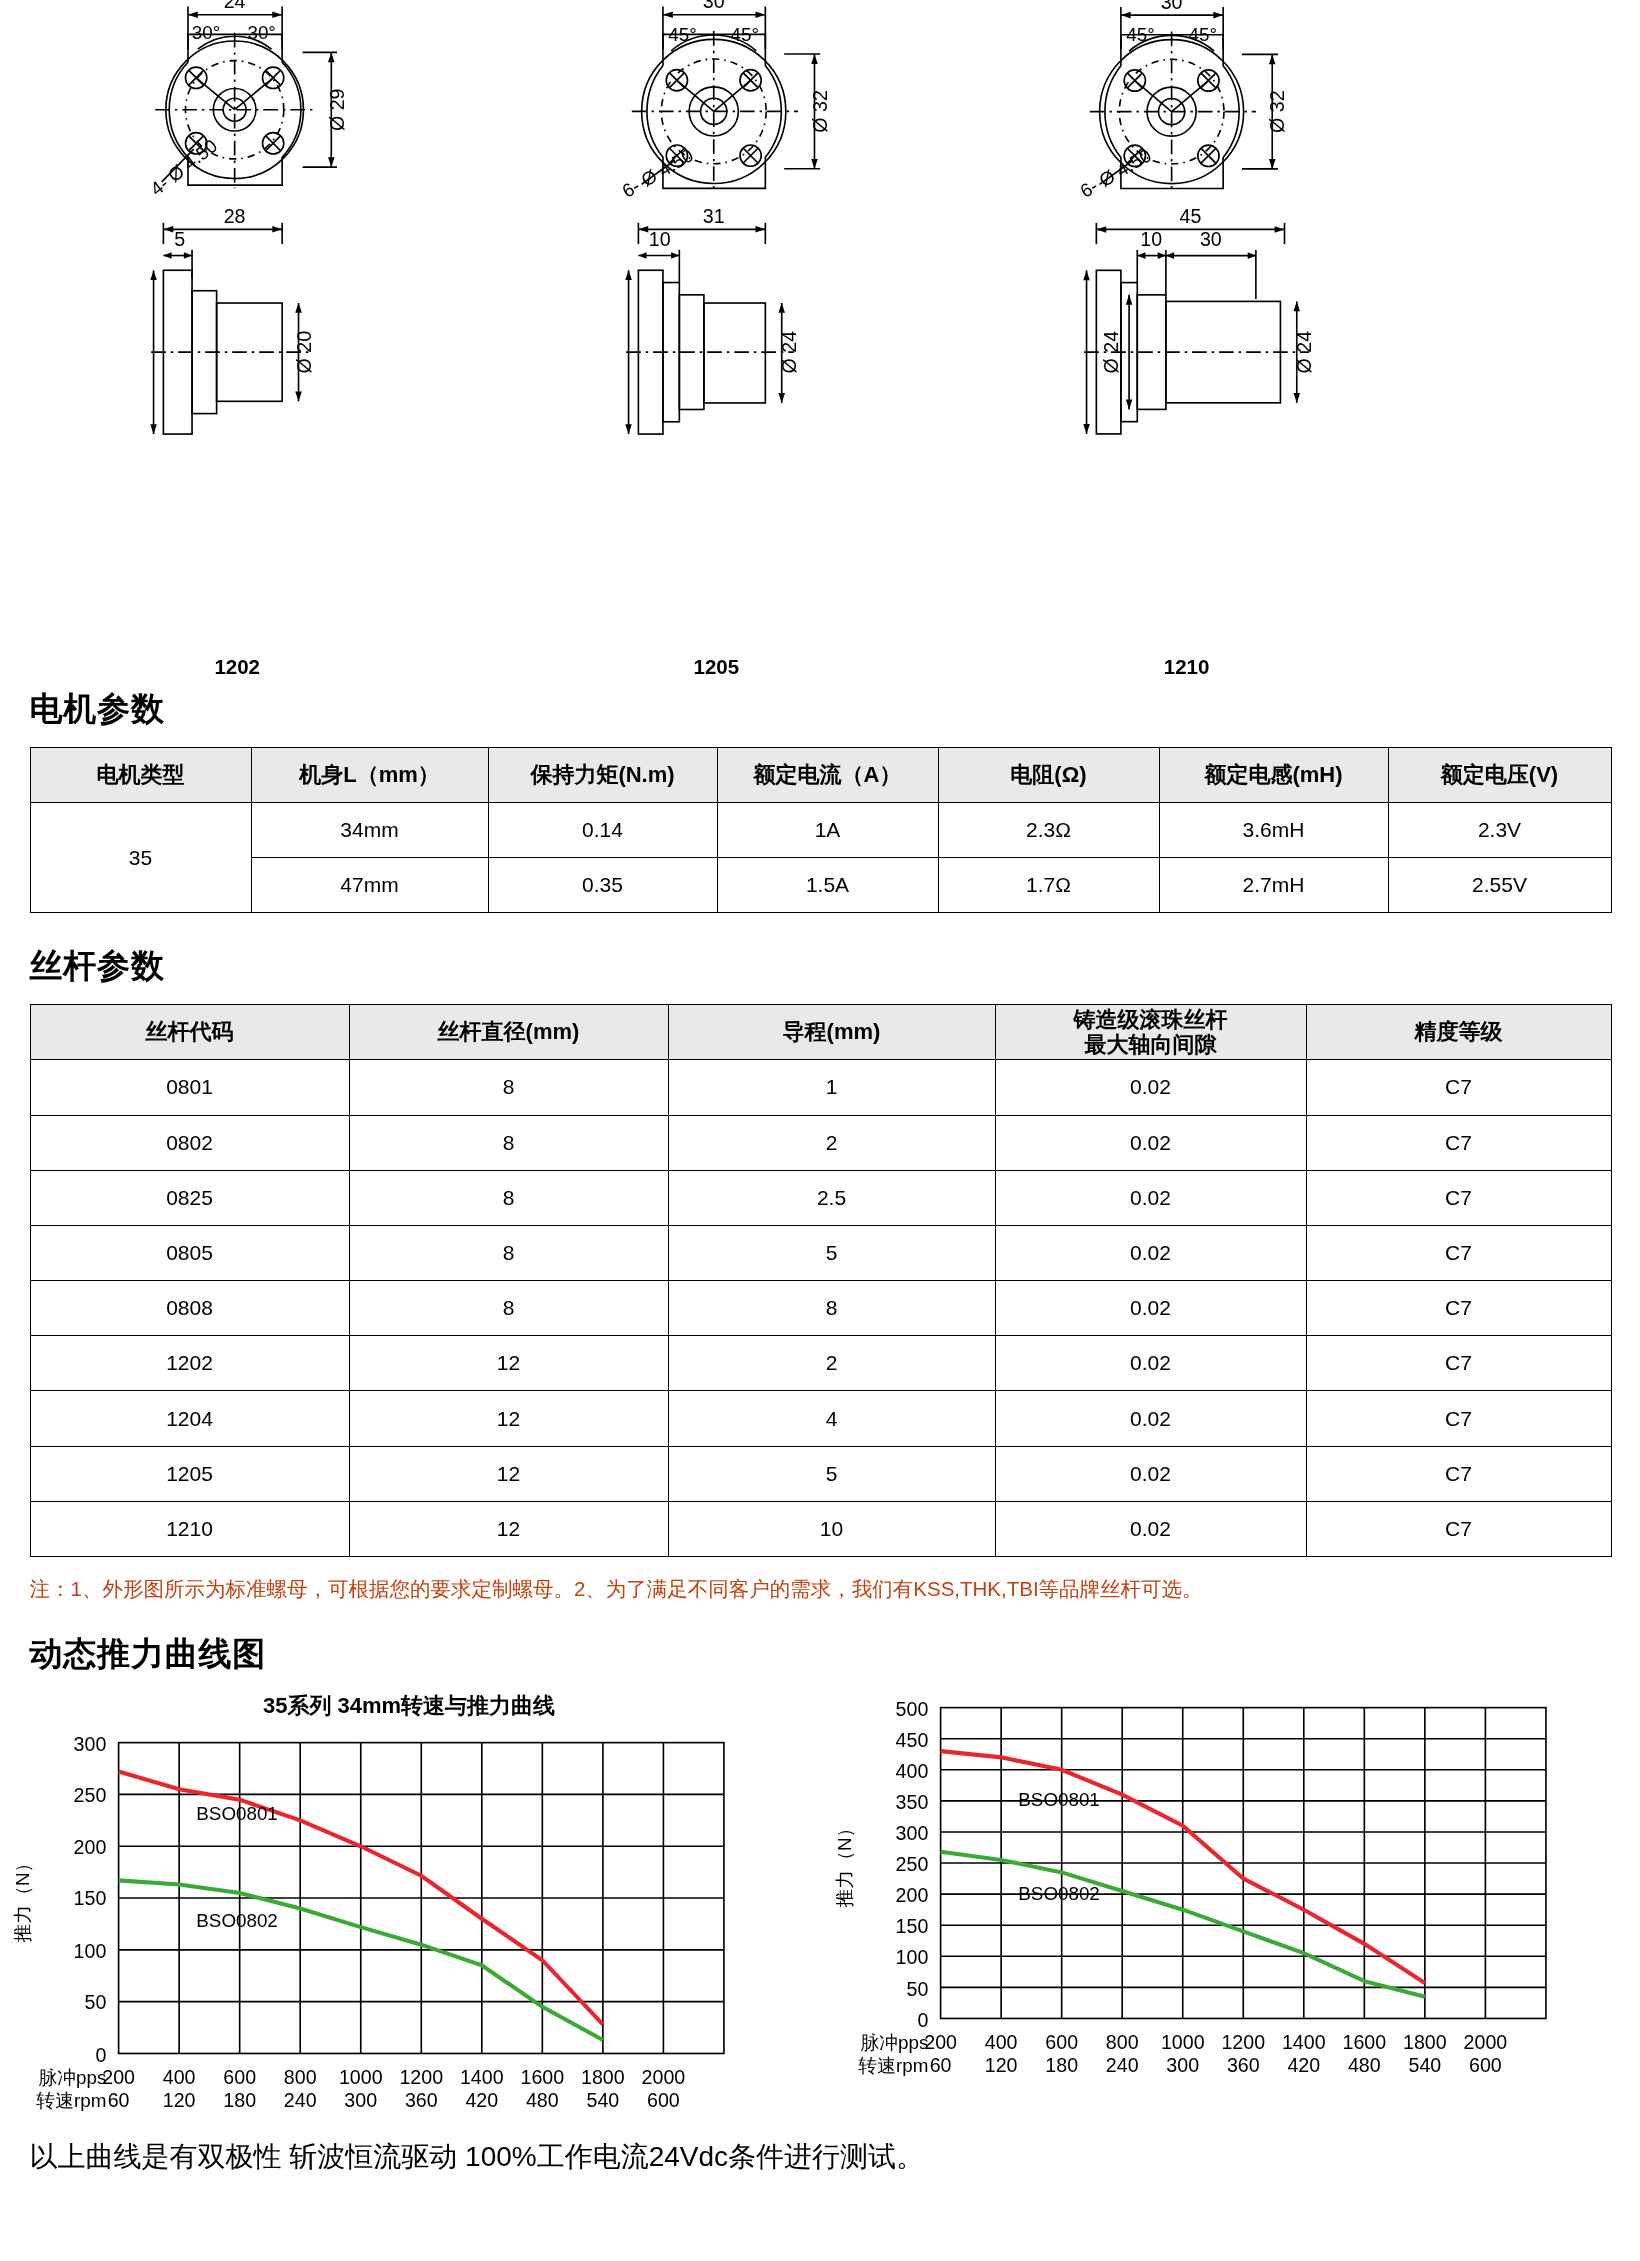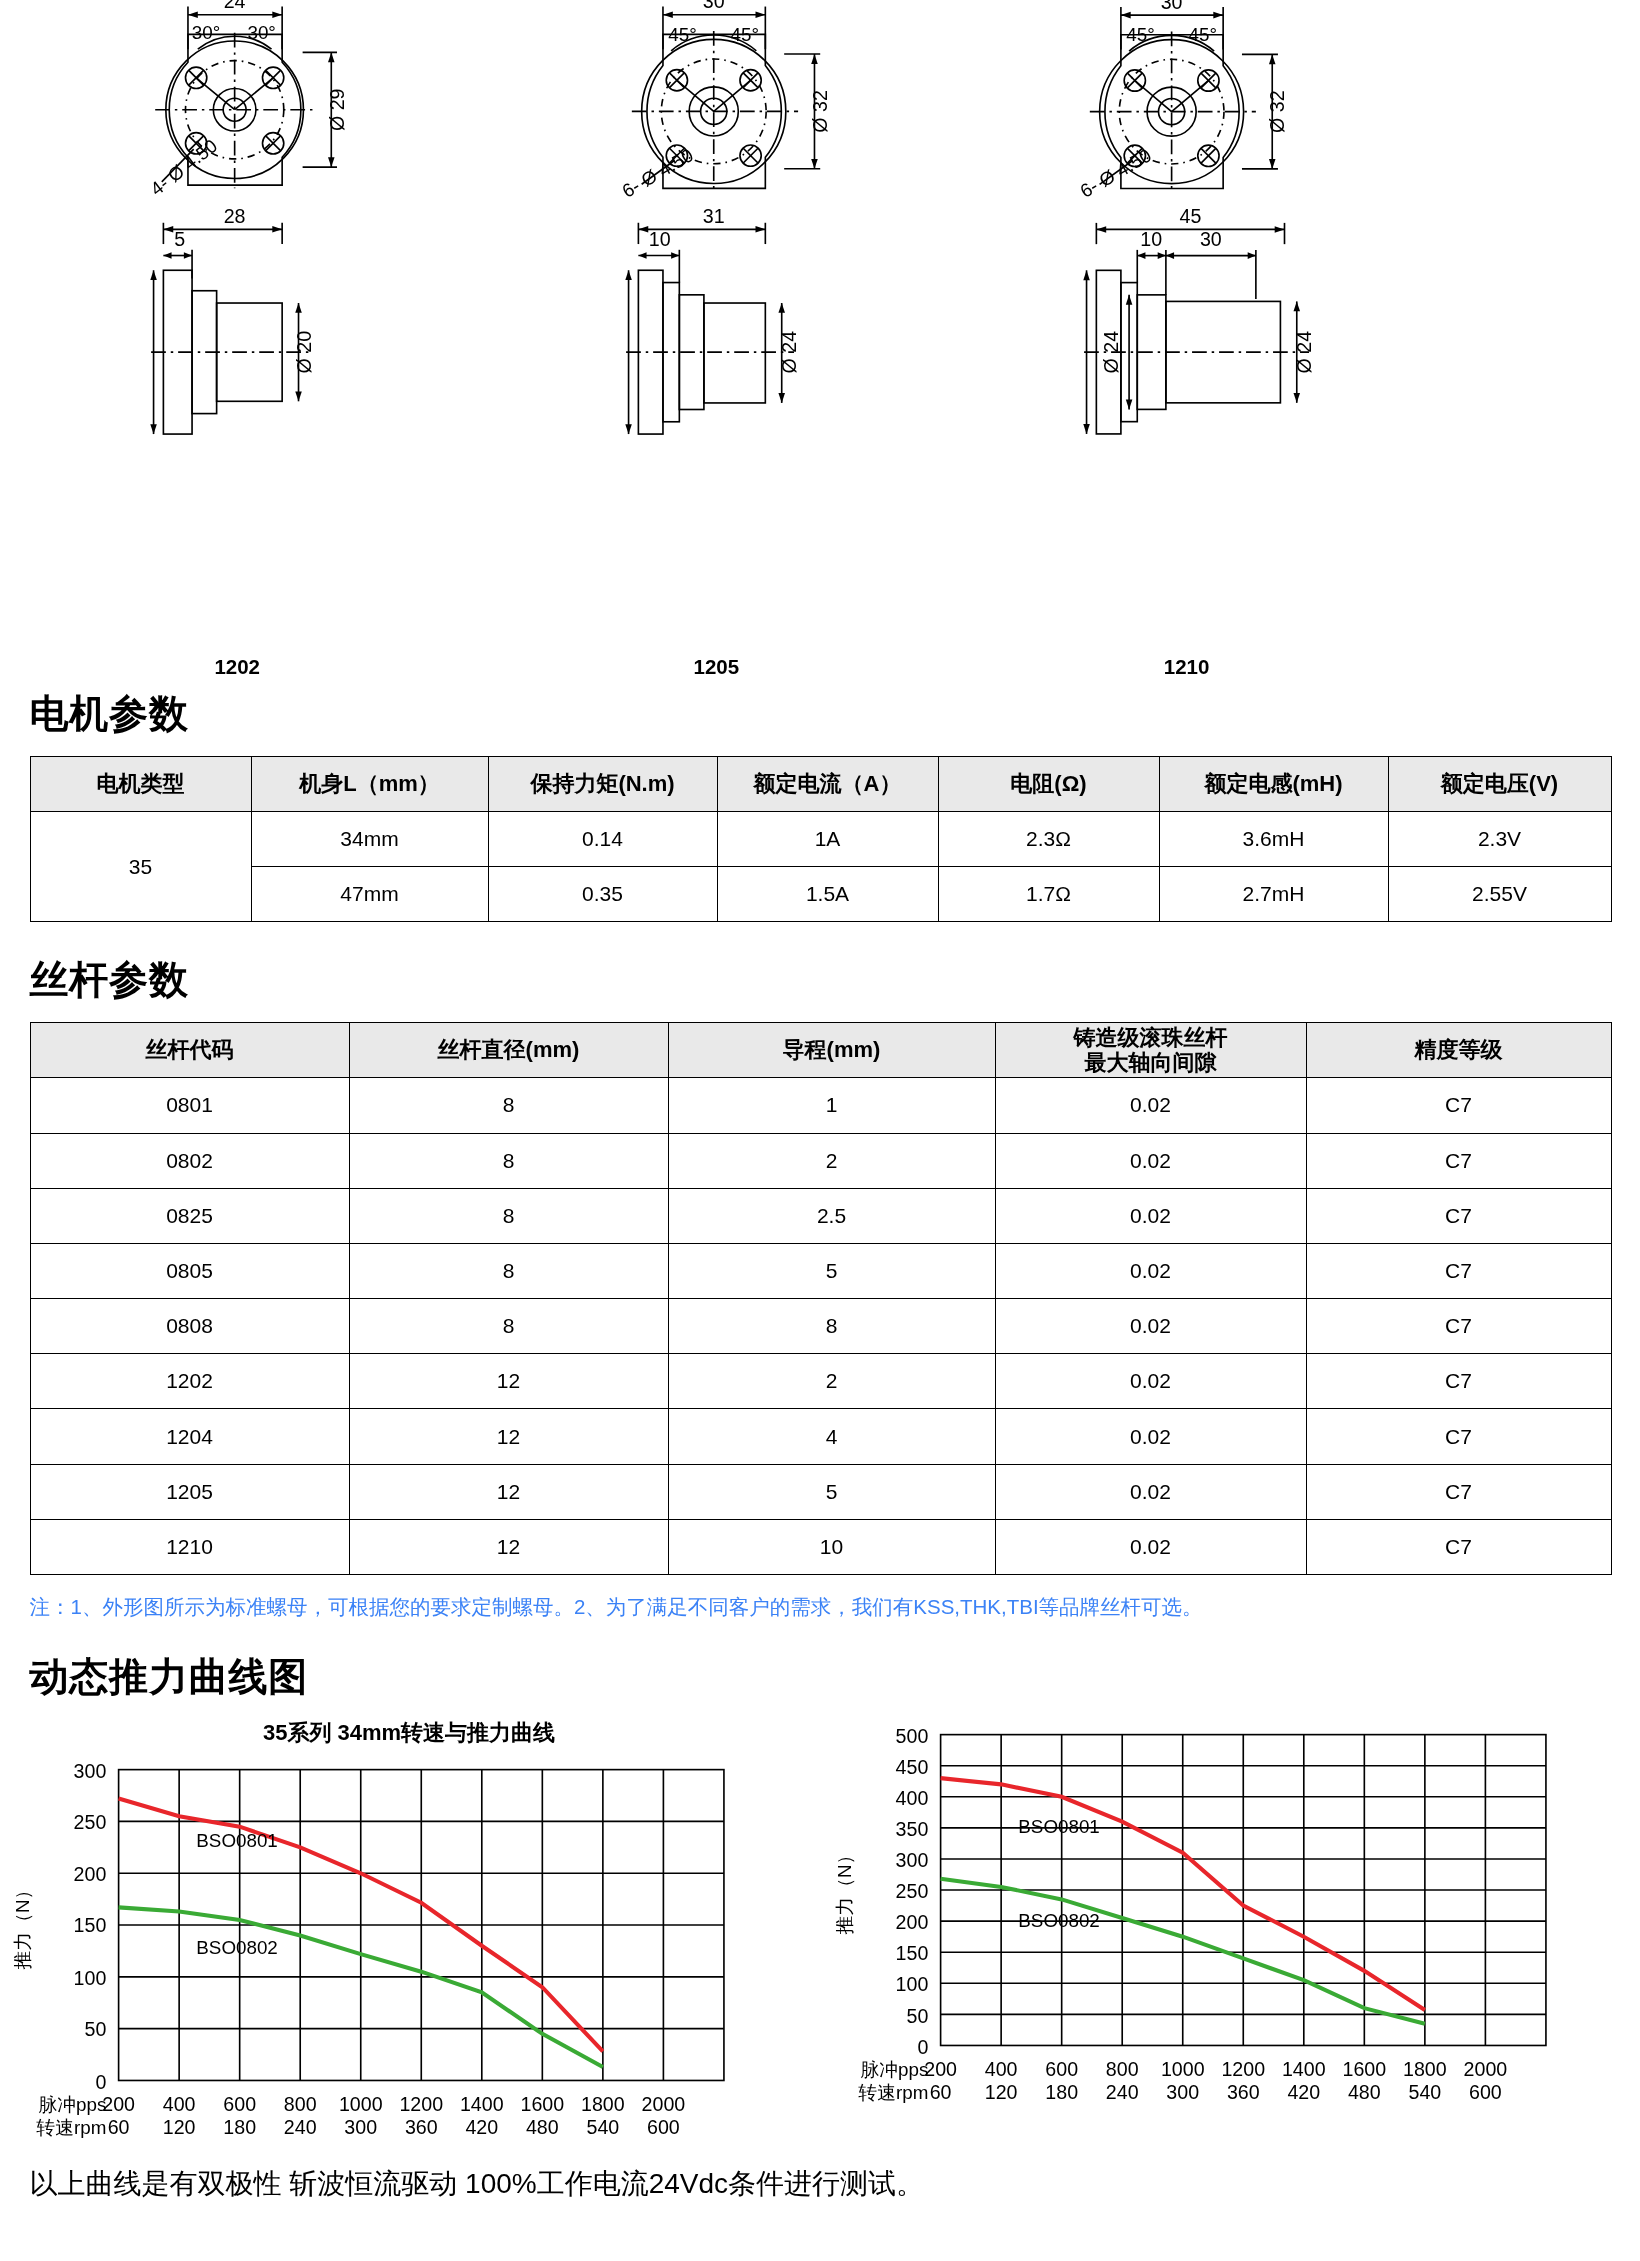--- a/index.html
+++ b/index.html
@@ -33,21 +33,21 @@
     position: absolute;
     font-size: 20.5px;
     font-weight: bold;
     text-align: center;
     width: 164px;
     color: #000;
   }
   svg.tech { display: block; }
   
   .section-title {
-    font-size: 39px;
+    font-size: 33px;
     font-weight: bold;
     margin: 8.2px 0 14.7px 29.5px;
     letter-spacing: 0.8px;
   }
   
   .tbl-wrap { padding: 0 29.5px; }
   table.grid {
     border-collapse: collapse;
     width: 1582px;
     table-layout: fixed;
@@ -62,21 +62,21 @@
   }
   table.grid th {
     background: #e9e9e9;
     font-weight: bold;
     font-size: 22px;
   }
   table.grid td { font-weight: normal; }
   .twoline { line-height: 1.15; }
   
   .note {
-    color: #3b82f6;
+    color: #c2410c;
     font-size: 20.5px;
     margin: 18px 29.5px 8.2px 29.5px;
     line-height: 1.4;
   }
   
   .charts {
     position: relative;
     width: 1641px;
     height: 426px;
     margin-top: 8.2px;

